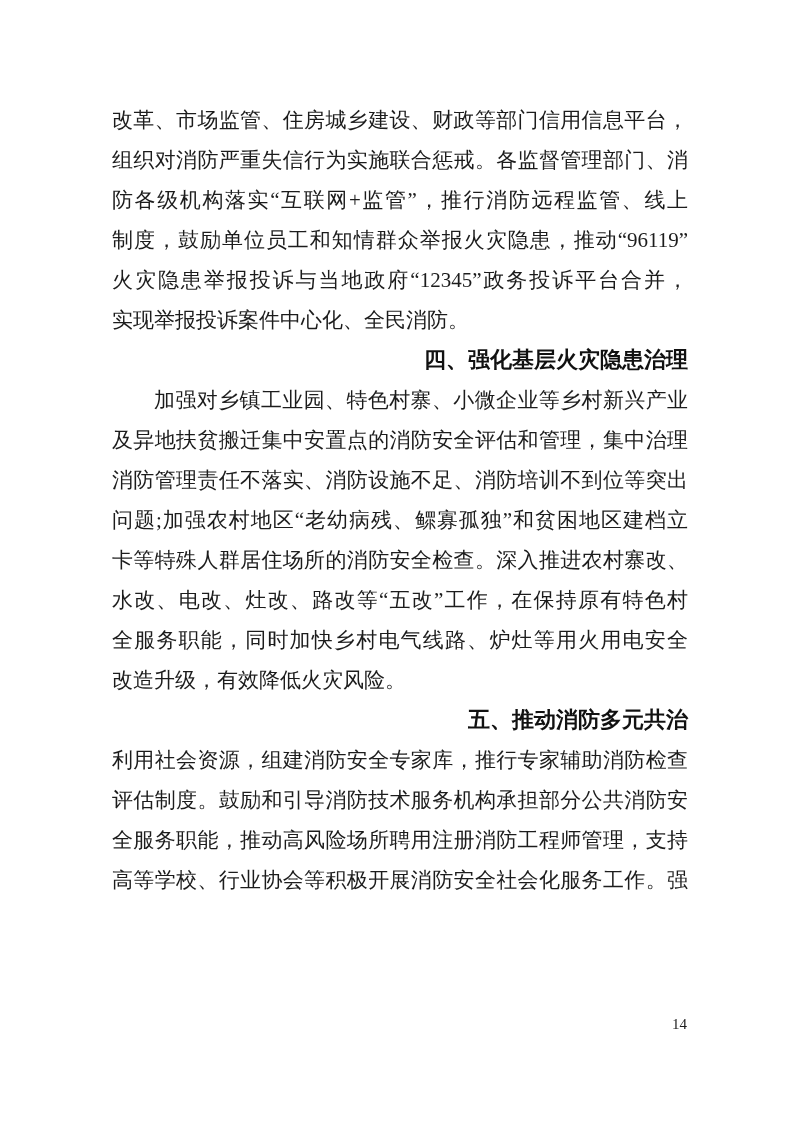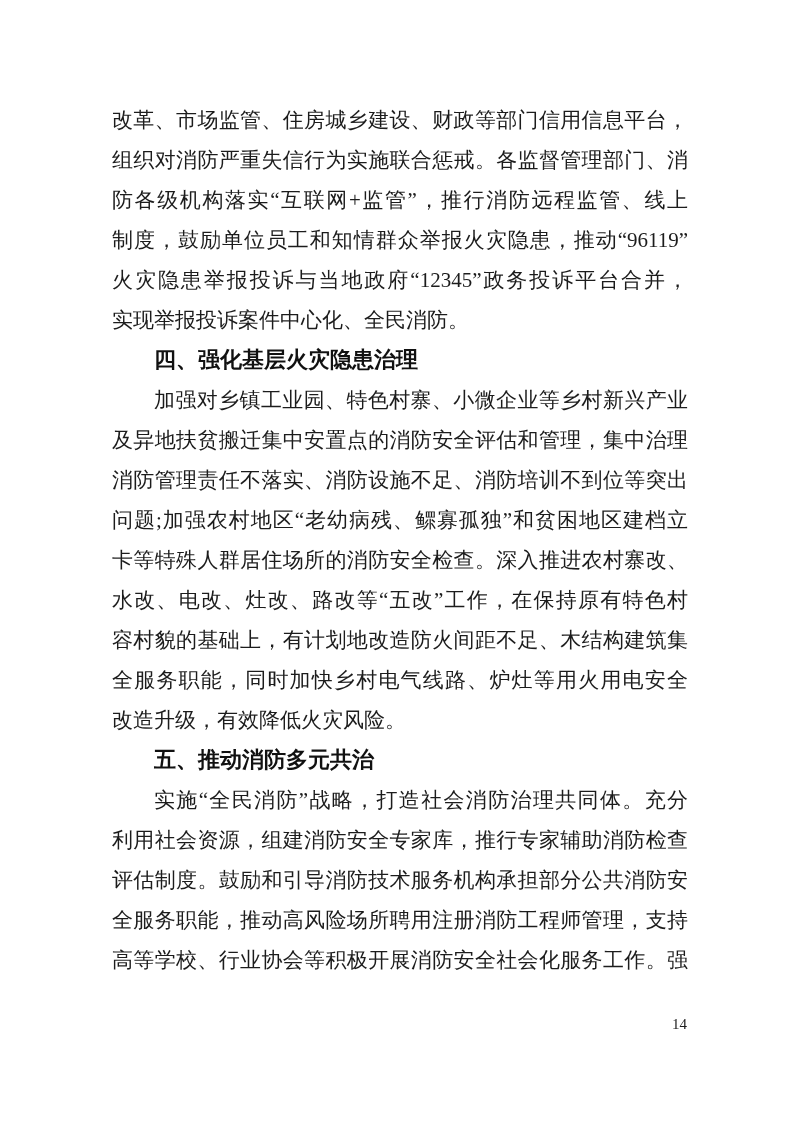--- a/index.html
+++ b/index.html
@@ -33,21 +33,21 @@
     overflow: hidden;
   }
   .indent { padding-left: 42px; }
   .heading {
     font-family: "Liberation Sans", "DejaVu Sans", sans-serif;
     font-weight: 700;
     font-size: 22px;
     padding-left: 42px;
     color: #111111;
     white-space: nowrap;
-    text-align: left;
+    text-align: right;
   }
   .page-number {
     position: absolute;
     top: 1016px;
     right: 106px;
     font-size: 15px;
     line-height: 16px;
     font-family: "Liberation Serif", "DejaVu Serif", serif;
     color: #1c1c1c;
   }
@@ -66,27 +66,25 @@
     <div class="line">实现举报投诉案件中心化、全民消防。</div>
 
     <div class="line heading">四、强化基层火灾隐患治理</div>
 
     <div class="line fill indent">加强对乡镇工业园、特色村寨、小微企业等乡村新兴产业</div>
     <div class="line fill">及异地扶贫搬迁集中安置点的消防安全评估和管理，集中治理</div>
     <div class="line fill">消防管理责任不落实、消防设施不足、消防培训不到位等突出</div>
     <div class="line fill">问题;加强农村地区“老幼病残、鳏寡孤独”和贫困地区建档立</div>
     <div class="line fill">卡等特殊人群居住场所的消防安全检查。深入推进农村寨改、</div>
     <div class="line fill">水改、电改、灶改、路改等“五改”工作，在保持原有特色村</div>
-    <div class="line fill">容村貌的基础上，有计划地改造防火间距不足、木结构建筑集</div>
     <div class="line fill">全服务职能，同时加快乡村电气线路、炉灶等用火用电安全</div>
     <div class="line">改造升级，有效降低火灾风险。</div>
 
     <div class="line heading">五、推动消防多元共治</div>
 
-    <div class="line fill indent">实施“全民消防”战略，打造社会消防治理共同体。充分</div>
     <div class="line fill">利用社会资源，组建消防安全专家库，推行专家辅助消防检查</div>
     <div class="line fill">评估制度。鼓励和引导消防技术服务机构承担部分公共消防安</div>
     <div class="line fill">全服务职能，推动高风险场所聘用注册消防工程师管理，支持</div>
     <div class="line fill">高等学校、行业协会等积极开展消防安全社会化服务工作。强</div>
 
   </div>
 
   <div class="page-number">14</div>
 </div>
 

